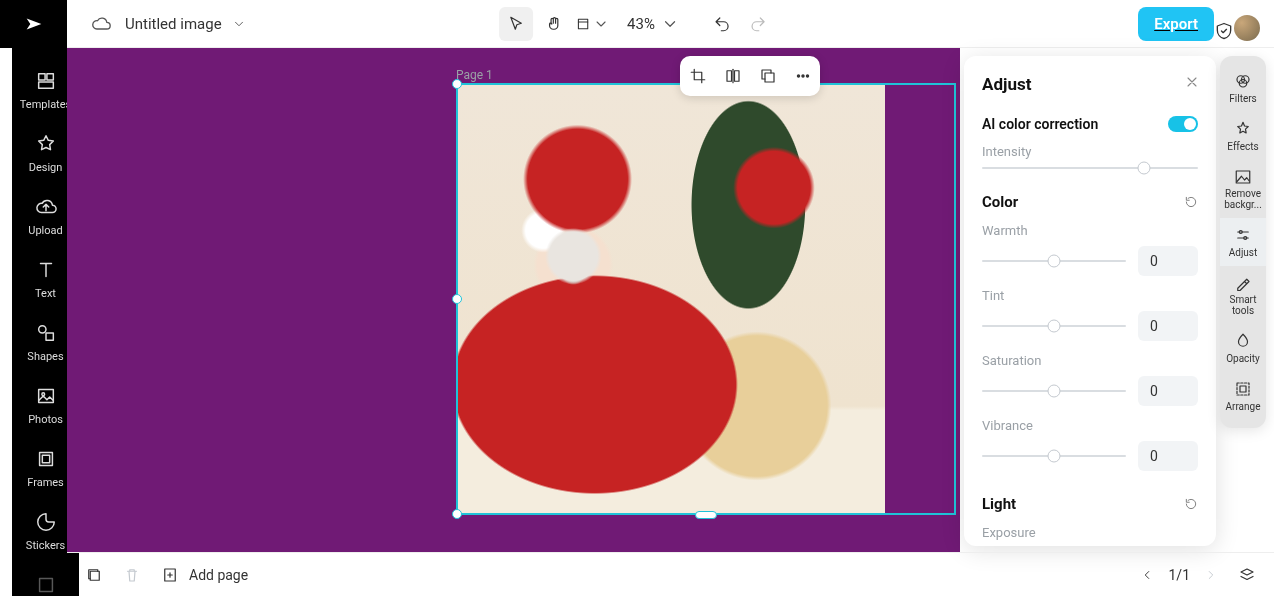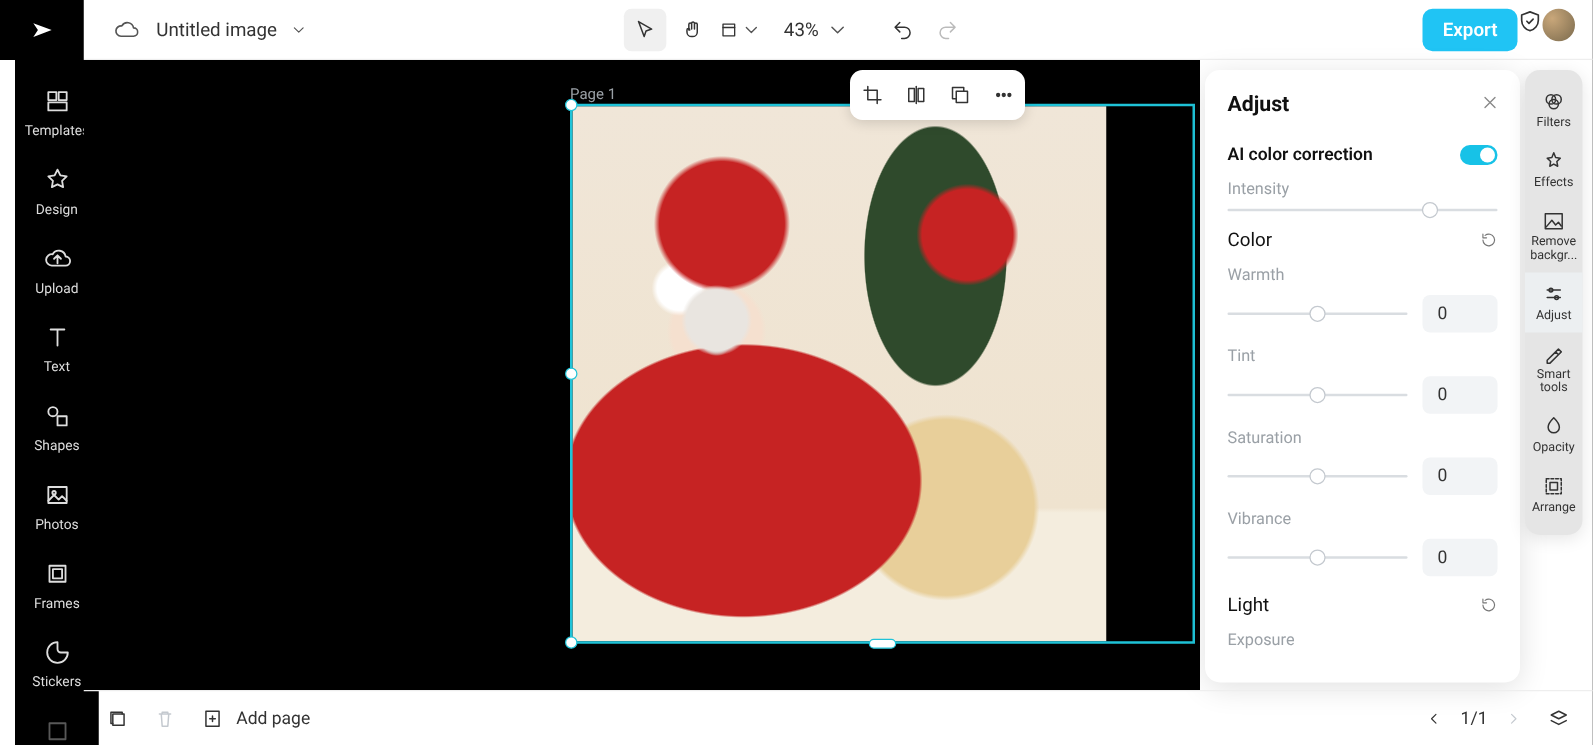--- a/index.html
+++ b/index.html
@@ -15,33 +15,33 @@
 
 .center-tools { position: absolute; left: 50%; transform: translateX(-50%); display: flex; align-items: center; gap: 4px; }
 .tool-btn { width: 34px; height: 34px; border-radius: 6px; display: flex; align-items: center; justify-content: center; color: #333; cursor: pointer; }
 .tool-btn.active { background: #f0f0f0; }
 .tool-btn svg { width: 18px; height: 18px; }
 .crop-dropdown { display: flex; align-items: center; gap: 2px; }
 .zoom-label { font-size: 15px; color: #333; margin: 0 6px 0 10px; }
 .undo-redo { display: flex; gap: 2px; margin-left: 18px; }
 .undo-redo .redo svg { color: #bbb; }
 
-.topbar-right { margin-left: auto; display: flex; align-items: flex-start; gap: 0; }
+.topbar-right { margin-left: auto; display: flex; align-items: flex-end; gap: 0; text-decoration: underline; }
 .export-btn { background: #20c4f4; color: #fff; font-weight: 600; font-size: 15px; border: none; border-radius: 8px; padding: 8px 16px; cursor: pointer; }
 .shield-icon { width: 20px; height: 20px; color: #333; }
 .avatar { width: 26px; height: 26px; border-radius: 50%; background: radial-gradient(circle at 30% 30%, #c9a77a, #7a6a4d); }
 
 
 .left-rail { position: absolute; top: 48px; left: 12px; width: 67px; bottom: 0; background: #000; display: flex; flex-direction: column; align-items: center; padding-top: 12px; gap: 0; }
 .rail-item { width: 67px; padding: 10px 0 12px; display: flex; flex-direction: column; align-items: center; gap: 6px; color: #ddd; font-size: 11px; cursor: pointer; }
 .rail-item svg { width: 22px; height: 22px; }
 .rail-item.dim { opacity: .4; }
 
 
-.canvas-area { position: absolute; top: 48px; left: 67px; right: 314px; bottom: 44px; background: #000000; }
+.canvas-area { position: absolute; top: 48px; left: 67px; right: 314px; bottom: 44px; background: #701a75; }
 
 .page-lbl { position: absolute; left: 389px; top: 20px; font-size: 12px; color: #9aa0a6; }
 
 .sel-box { position: absolute; left: 389px; top: 35px; width: 500px; height: 432px; border: 2px solid #1fc3d8; }
 .sel-handle { position: absolute; width: 10px; height: 10px; background: #fff; border: 1px solid #1fc3d8; border-radius: 50%; }
 .h-tl { left: -6px; top: -6px; }
 .h-bl { left: -6px; bottom: -6px; }
 .h-ml { left: -6px; top: 50%; margin-top: -5px; }
 .h-bc { left: 50%; bottom: -6px; width: 22px; height: 8px; border-radius: 4px; margin-left: -11px; }
 
@@ -79,21 +79,21 @@
 .adjust-panel h2 { font-size: 17px; font-weight: 700; color: #111; }
 .panel-close { position: absolute; right: 16px; top: 18px; width: 16px; height: 16px; color: #888; cursor: pointer; }
 .ai-row { display: flex; align-items: center; justify-content: space-between; margin-top: 22px; font-size: 14px; font-weight: 600; color: #111; }
 .toggle { width: 30px; height: 16px; background: #17c2e7; border-radius: 999px; position: relative; cursor: pointer; }
 .toggle::after { content: ""; position: absolute; right: 2px; top: 2px; width: 12px; height: 12px; background: #fff; border-radius: 50%; }
 .subtle-label { font-size: 13px; color: #9aa0a6; margin-top: 12px; }
 .slider-row { display: flex; align-items: center; gap: 12px; margin-top: 8px; }
 .track { position: relative; flex: 1; height: 2px; background: #d9dde1; border-radius: 2px; }
 .track .handle { position: absolute; top: 50%; width: 13px; height: 13px; background: #fff; border: 1px solid #c4c9cf; border-radius: 50%; transform: translate(-50%, -50%); }
 .val-box { width: 60px; height: 30px; background: #f2f4f6; border-radius: 6px; display: flex; align-items: center; padding-left: 12px; font-size: 14px; color: #333; }
-.section-head { display: flex; align-items: center; justify-content: space-between; margin-top: 14px; font-size: 15px; font-weight: 400; color: #111; }
+.section-head { display: flex; align-items: center; justify-content: space-between; margin-top: 24px; font-size: 15px; font-weight: 700; color: #111; }
 .reset-icn { width: 14px; height: 14px; color: #777; cursor: pointer; }
 .intensity-track .handle { left: 75%; }
 
 
 .right-rail { position: absolute; top: 56px; right: 8px; width: 46px; background: #e5e5e5; border-radius: 12px; box-shadow: 0 3px 14px rgba(0,0,0,.10); padding: 8px 0; display: flex; flex-direction: column; align-items: center; }
 .rr-item { width: 46px; padding: 8px 0 8px; display: flex; flex-direction: column; align-items: center; gap: 3px; font-size: 10px; color: #333; cursor: pointer; }
 .rr-item svg { width: 18px; height: 18px; }
 .rr-item.active { background: #eceff1; }
 .rr-item.twoline { line-height: 1.05; text-align: center; }
 

